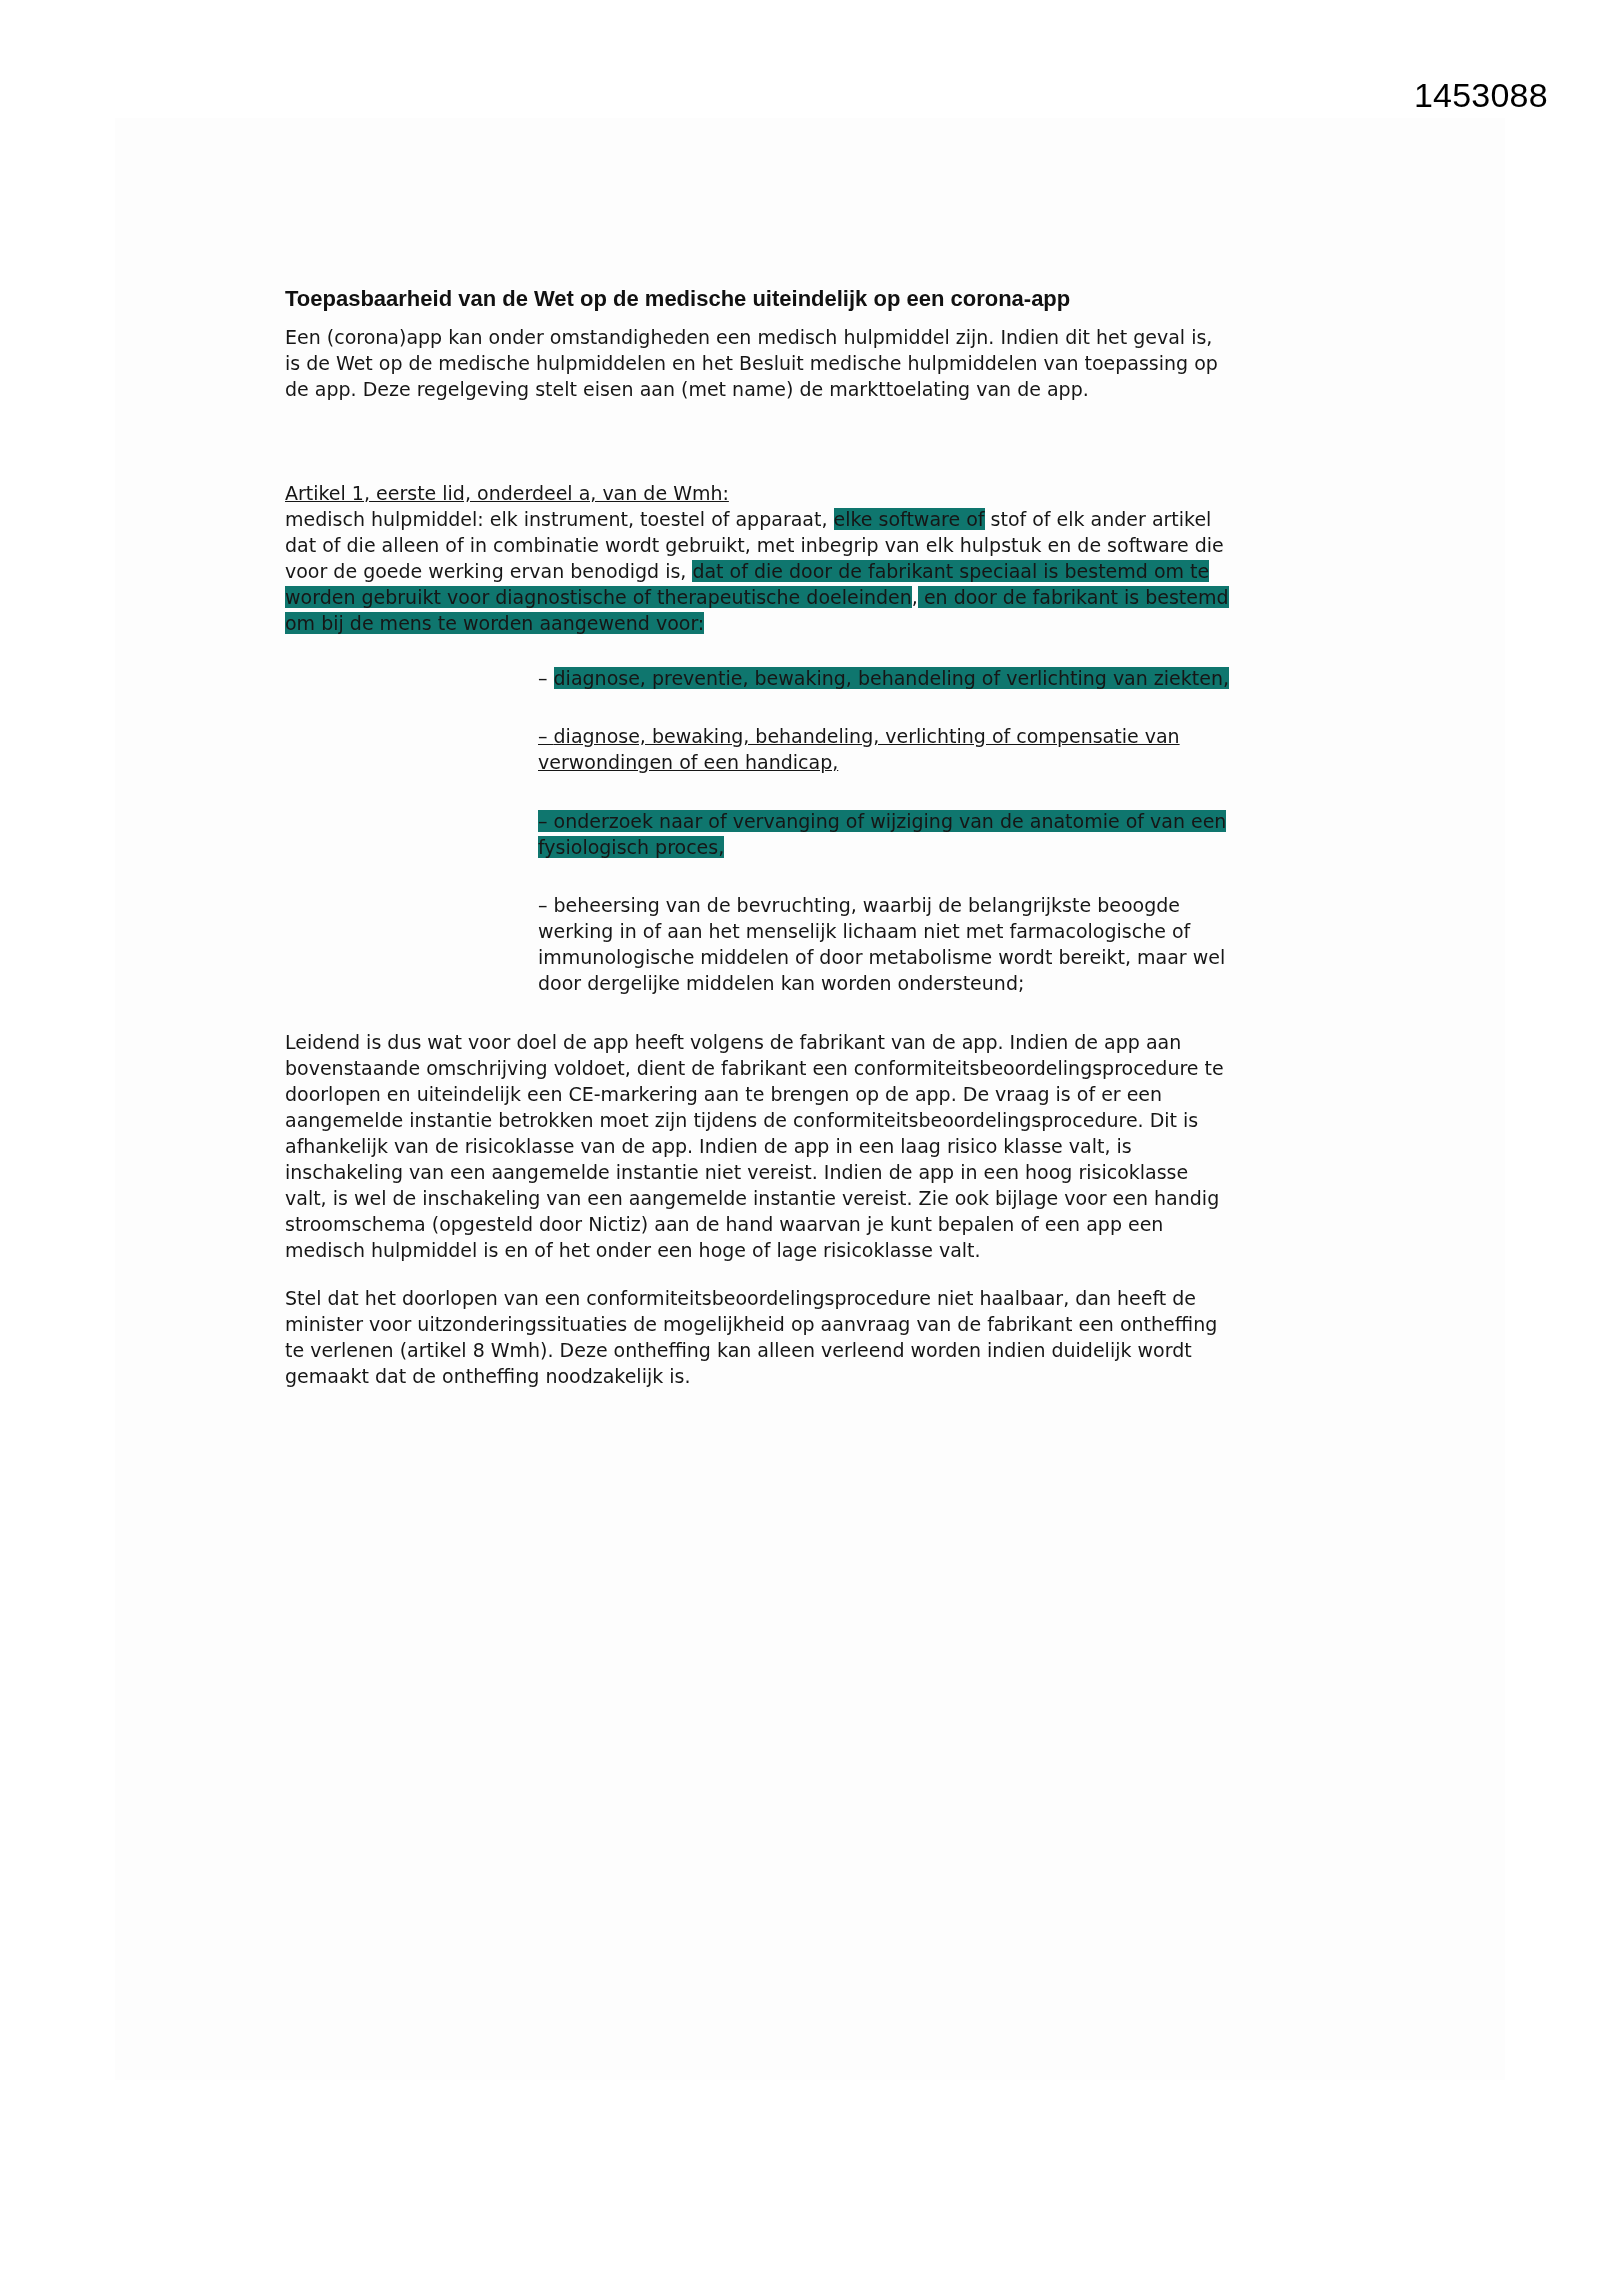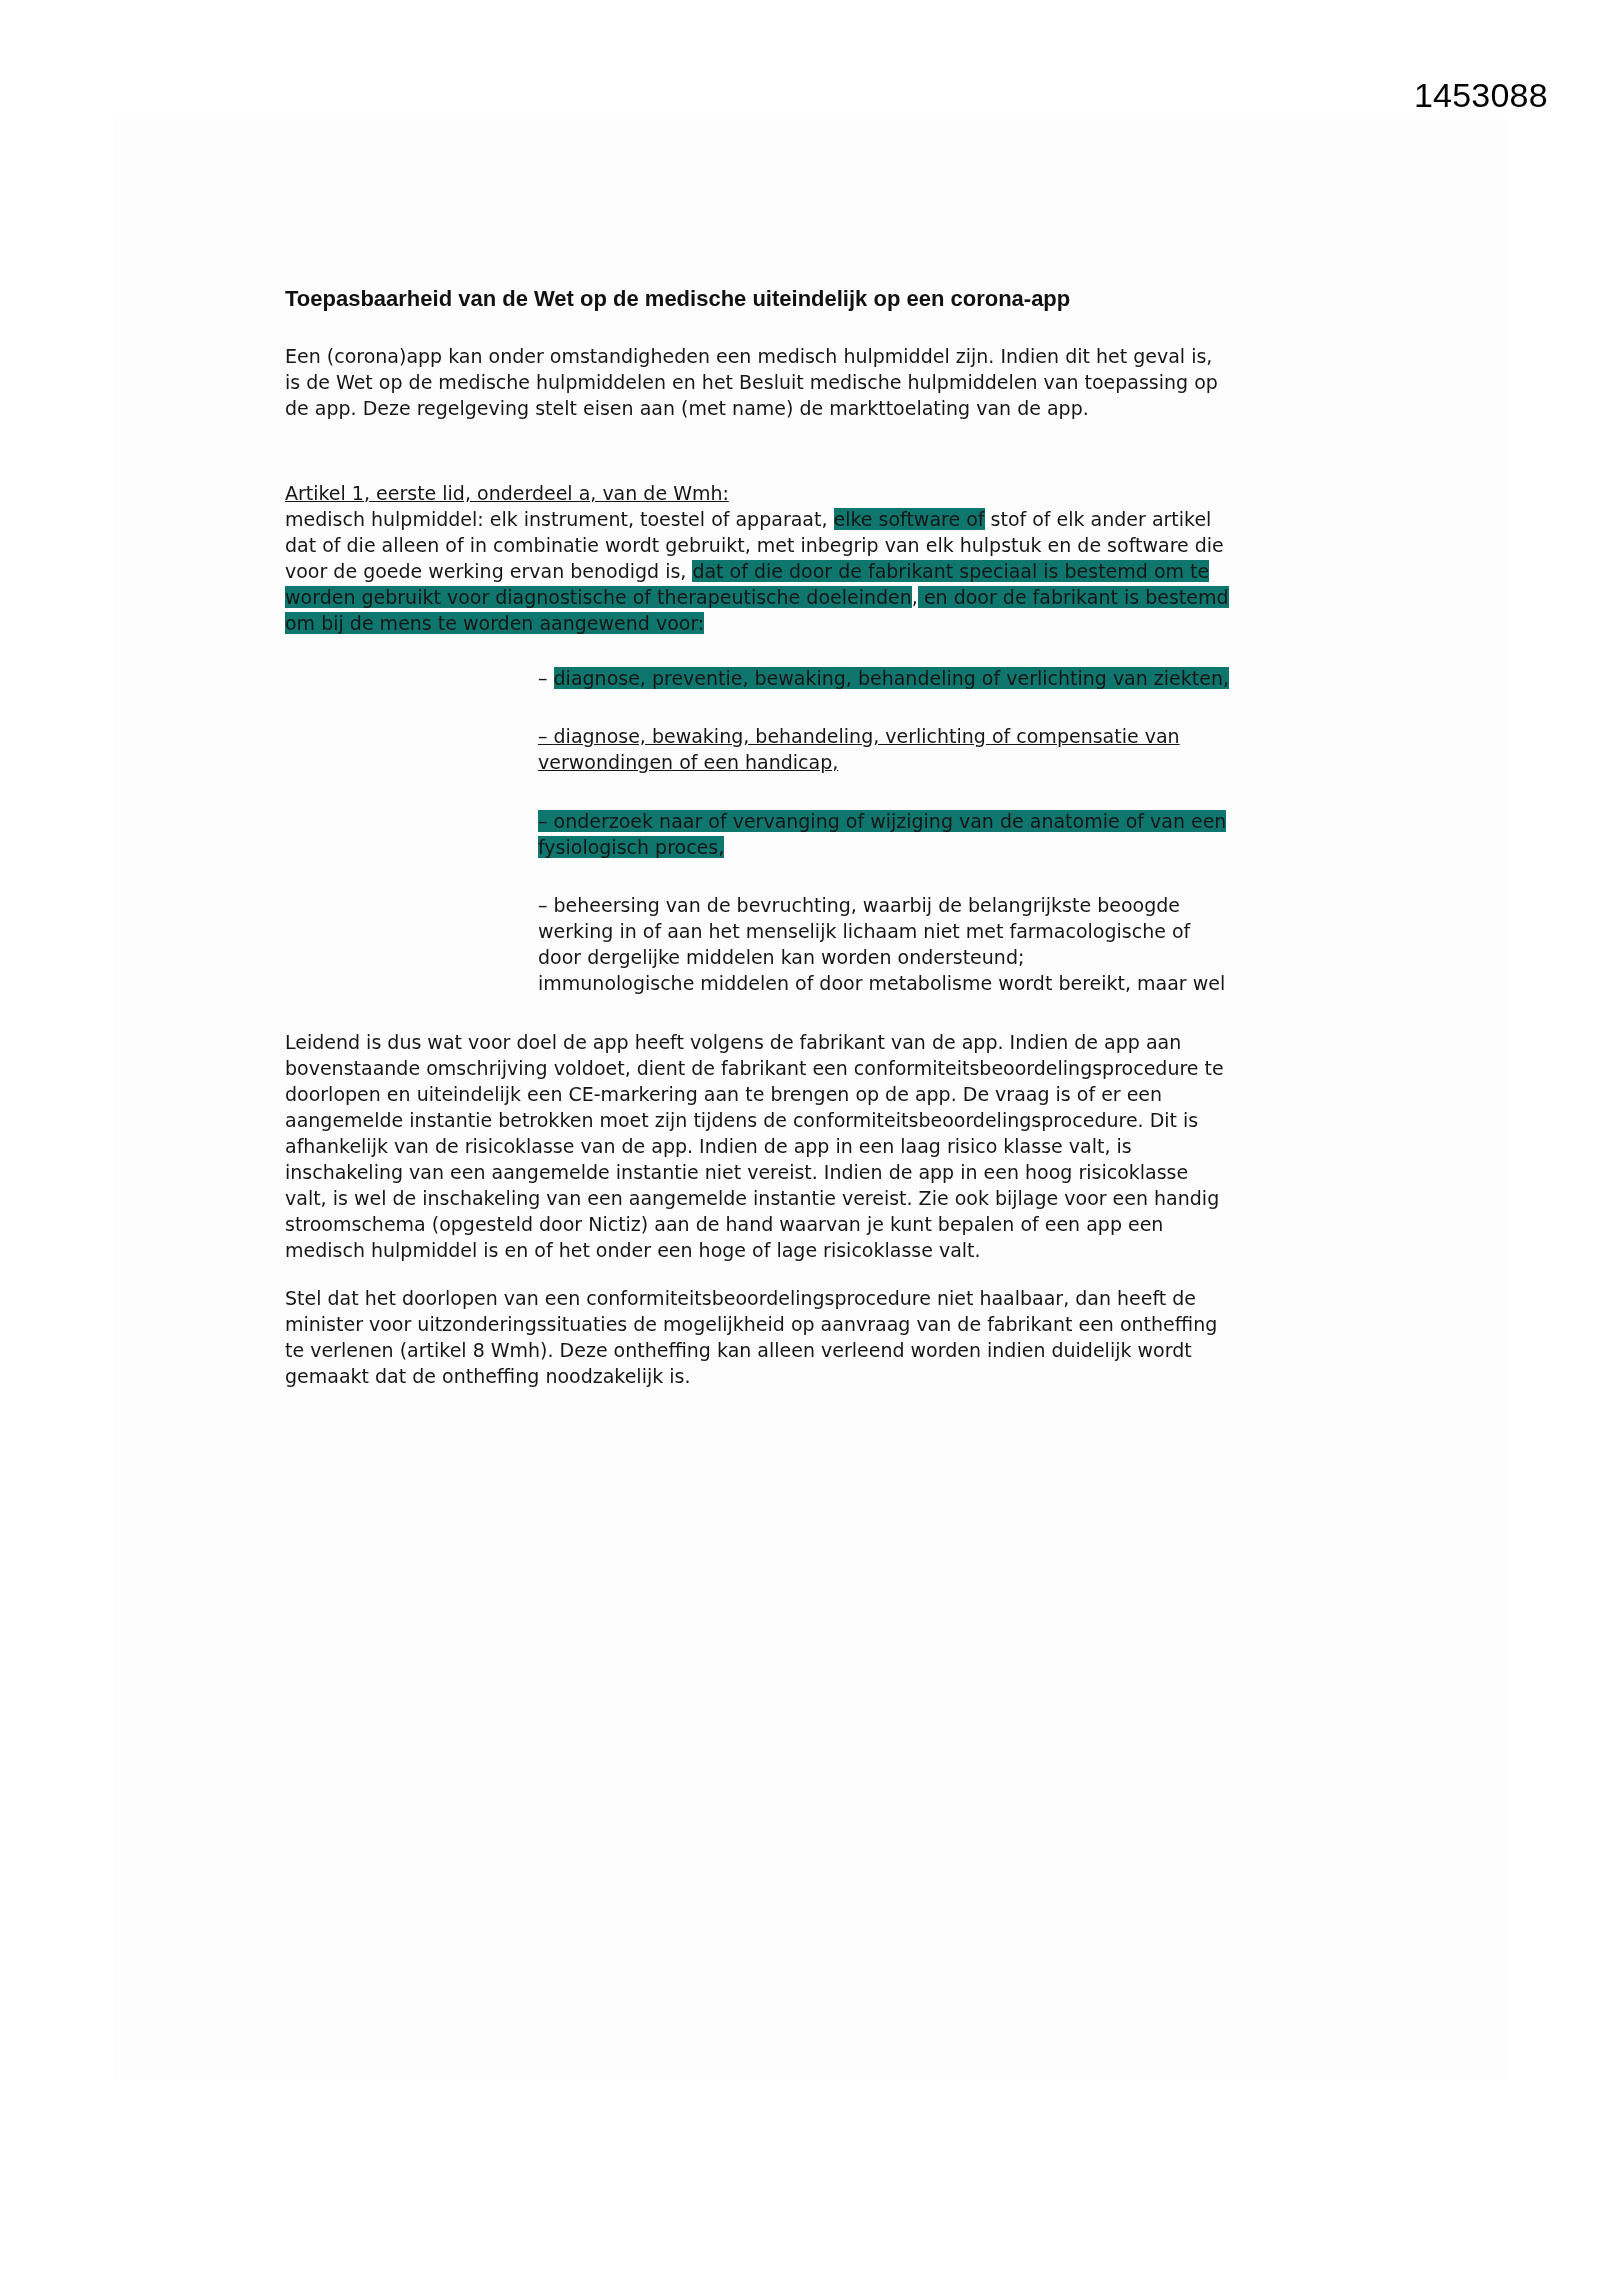--- a/index.html
+++ b/index.html
@@ -29,28 +29,28 @@
 </style>
 </head>
 <body>
 
 <div class="doc-id">1453088</div>
 
 <div class="page"></div>
 
 <div class="title">Toepasbaarheid van de Wet op de medische uiteindelijk op een corona-app</div>
 
-<div class="p" style="top:343px;"><div>Een (corona)app kan onder omstandigheden een medisch hulpmiddel zijn. Indien dit het geval is,</div><div>is de Wet op de medische hulpmiddelen en het Besluit medische hulpmiddelen van toepassing op</div><div>de app. Deze regelgeving stelt eisen aan (met name) de markttoelating van de app.</div></div>
+<div class="p" style="top:324px;"><div>Een (corona)app kan onder omstandigheden een medisch hulpmiddel zijn. Indien dit het geval is,</div><div>is de Wet op de medische hulpmiddelen en het Besluit medische hulpmiddelen van toepassing op</div><div>de app. Deze regelgeving stelt eisen aan (met name) de markttoelating van de app.</div></div>
 
 <div class="p" style="top:480px;"><div class="u">Artikel 1, eerste lid, onderdeel a, van de Wmh:</div><div><span>medisch hulpmiddel: elk instrument, toestel of apparaat, </span><span class="hl">elke software of</span><span> stof of elk ander artikel</span></div><div>dat of die alleen of in combinatie wordt gebruikt, met inbegrip van elk hulpstuk en de software die</div><div><span>voor de goede werking ervan benodigd is, </span><span class="hl">dat of die door de fabrikant speciaal is bestemd om te</span></div><div><span class="hl">worden gebruikt voor diagnostische of therapeutische doeleinden</span><span>,</span><span class="hl"> en door de fabrikant is bestemd</span></div><div><span class="hl">om bij de mens te worden aangewend voor:</span></div></div>
 
 <div class="p list" style="top:665px;"><div><span>– </span><span class="hl">diagnose, preventie, bewaking, behandeling of verlichting van ziekten,</span></div></div>
 
 <div class="p list" style="top:723px;text-decoration:underline;"><div><span>– </span><span>diagnose, bewaking, behandeling, verlichting of compensatie van</span></div><div>verwondingen of een handicap,</div></div>
 
 <div class="p list" style="top:808px;"><div><span class="hl">– </span><span class="hl">onderzoek naar of vervanging of wijziging van de anatomie of van een</span></div><div><span class="hl">fysiologisch proces,</span></div></div>
 
-<div class="p list" style="top:892px;"><div><span>– </span><span>beheersing van de bevruchting, waarbij de belangrijkste beoogde</span></div><div>werking in of aan het menselijk lichaam niet met farmacologische of</div><div>door dergelijke middelen kan worden ondersteund;</div><div>immunologische middelen of door metabolisme wordt bereikt, maar wel</div></div>
+<div class="p list" style="top:892px;"><div><span>– </span><span>beheersing van de bevruchting, waarbij de belangrijkste beoogde</span></div><div>werking in of aan het menselijk lichaam niet met farmacologische of</div><div>immunologische middelen of door metabolisme wordt bereikt, maar wel</div><div>door dergelijke middelen kan worden ondersteund;</div></div>
 
 <div class="p" style="top:1029px;"><div>Leidend is dus wat voor doel de app heeft volgens de fabrikant van de app. Indien de app aan</div><div>bovenstaande omschrijving voldoet, dient de fabrikant een conformiteitsbeoordelingsprocedure te</div><div>doorlopen en uiteindelijk een CE-markering aan te brengen op de app. De vraag is of er een</div><div>aangemelde instantie betrokken moet zijn tijdens de conformiteitsbeoordelingsprocedure. Dit is</div><div>afhankelijk van de risicoklasse van de app. Indien de app in een laag risico klasse valt, is</div><div>inschakeling van een aangemelde instantie niet vereist. Indien de app in een hoog risicoklasse</div><div>valt, is wel de inschakeling van een aangemelde instantie vereist. Zie ook bijlage voor een handig</div><div>stroomschema (opgesteld door Nictiz) aan de hand waarvan je kunt bepalen of een app een</div><div>medisch hulpmiddel is en of het onder een hoge of lage risicoklasse valt.</div></div>
 
 <div class="p" style="top:1285px;"><div>Stel dat het doorlopen van een conformiteitsbeoordelingsprocedure niet haalbaar, dan heeft de</div><div>minister voor uitzonderingssituaties de mogelijkheid op aanvraag van de fabrikant een ontheffing</div><div>te verlenen (artikel 8 Wmh). Deze ontheffing kan alleen verleend worden indien duidelijk wordt</div><div>gemaakt dat de ontheffing noodzakelijk is.</div></div>
 
 
 </body></html>

